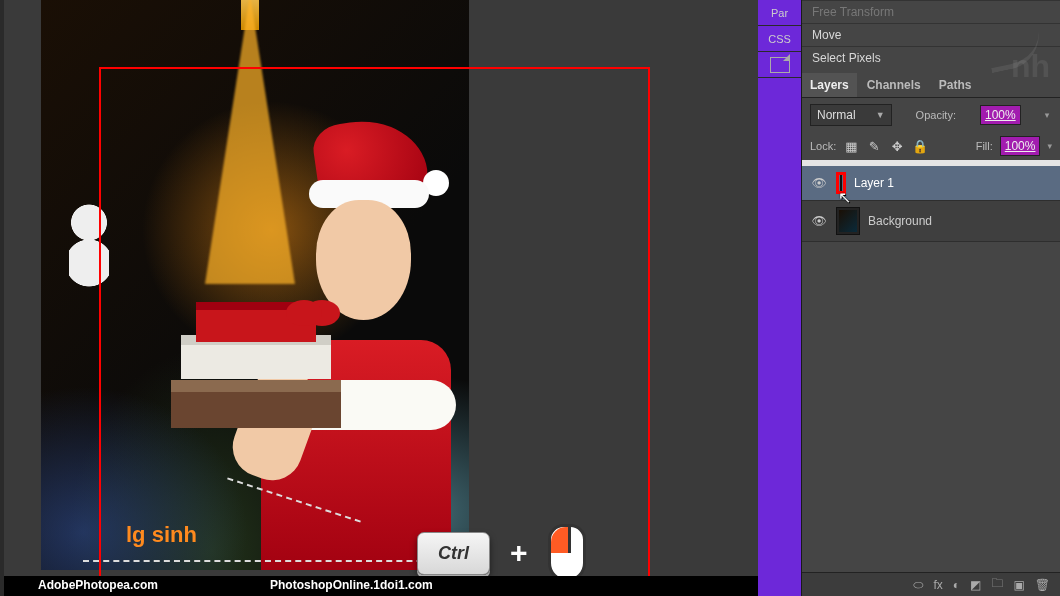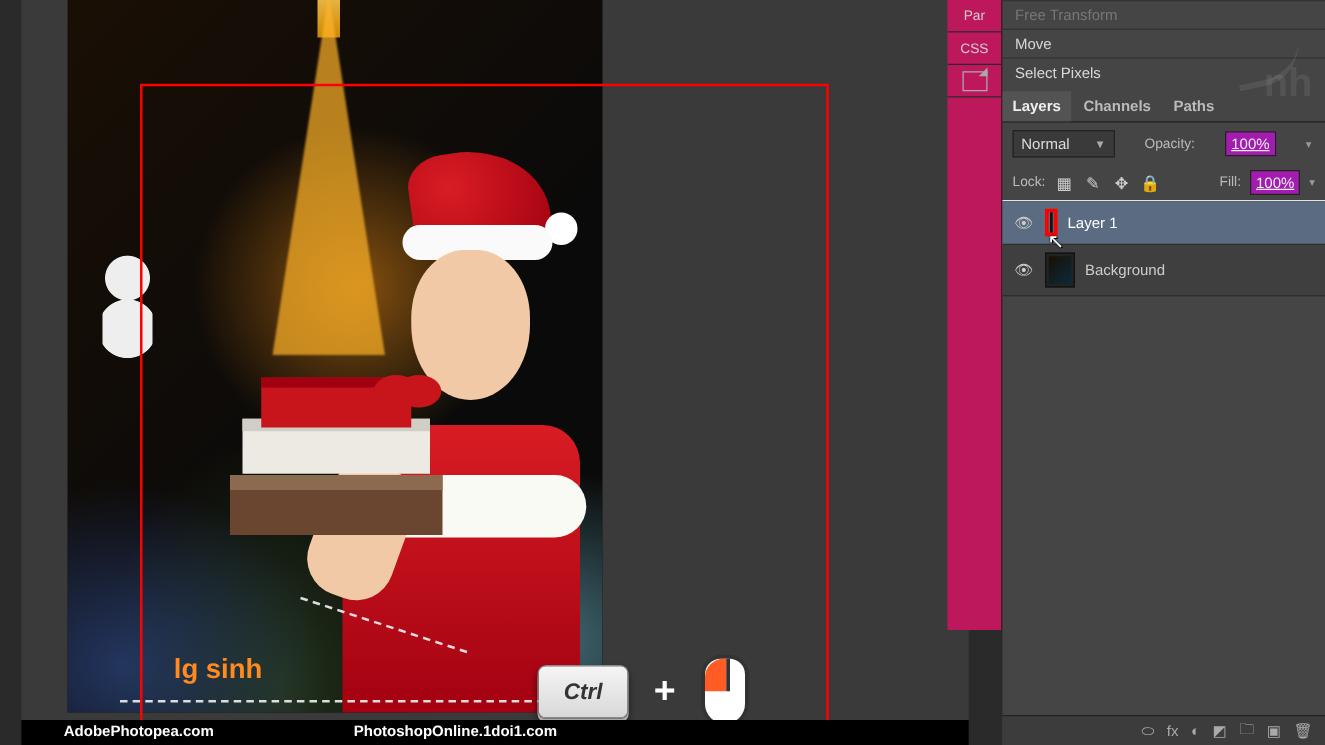--- a/index.html
+++ b/index.html
@@ -1,18 +1,18 @@
 <!DOCTYPE html>
 <html><head>
 <meta charset="utf-8">
 <style>
 * { margin: 0; padding: 0; box-sizing: border-box; font-family: "Segoe UI", Tahoma, sans-serif; }
 body { background: #2a2a2a; width: 1060px; height: 596px; overflow: hidden; position: relative; color: #ccc; }
 
-.canvas-area { position: absolute; left: 17px; top: 0; width: 758px; height: 596px; background: #3a3a3a; }
+.canvas-area { position: absolute; left: 4px; top: 0; width: 758px; height: 596px; background: #3a3a3a; }
 .image-stage { position: absolute; left: 37px; top: 0; width: 428px; height: 570px; background: linear-gradient(135deg,#1a0f05 0%,#0a0a0a 60%); overflow: hidden; }
 
 
 .eiffel { position:absolute; left:164px; top:-6px; width:0; height:0; border-left:45px solid transparent; border-right:45px solid transparent; border-bottom:290px solid rgba(255,180,40,0.7); filter:blur(1px); }
 .eiffel-top { position:absolute; left:200px; top:-30px; width:18px; height:60px; background:linear-gradient(#ffdd88,#cc8800); }
 .glow { position:absolute; left:100px; top:100px; width:260px; height:260px; background:radial-gradient(circle,rgba(255,150,20,0.5),transparent 70%); }
 .trees { position:absolute; bottom:0; left:0; right:0; height:380px; background:
   radial-gradient(ellipse at 10% 90%, rgba(50,80,150,0.6), transparent 30%),
   radial-gradient(ellipse at 90% 85%, rgba(120,200,220,0.5), transparent 30%),
   radial-gradient(ellipse at 40% 95%, rgba(40,60,30,0.8), transparent 40%); }
@@ -41,41 +41,41 @@
 .keyhint { position:absolute; left:413px; top:524px; display:flex; align-items:center; gap:20px; }
 .keycap { background:linear-gradient(#f5f5f5,#d8d8d8); border:1px solid #888; border-radius:7px; padding:10px 20px; color:#333; font-style:italic; font-weight:600; font-size:18px; box-shadow:0 3px 0 #aaa,0 4px 6px rgba(0,0,0,0.5); }
 .plus { color:#fff; font-size:30px; font-weight:bold; }
 .mouse-icon { width:38px; height:58px; border:3px solid #333; border-radius:18px 18px 22px 22px; background:#fff; position:relative; }
 .mouse-icon::before { content:""; position:absolute; left:0; top:0; width:17px; height:26px; background:#ff5b24; border-radius:15px 0 0 0; }
 .mouse-icon::after { content:""; position:absolute; left:17px; top:0; width:3px; height:26px; background:#333; }
 
 .footer { position:absolute; left:0; bottom:0; width:758px; height:20px; background:#000; color:#fff; font-size:12px; font-weight:600; display:flex; gap:112px; padding:2px 34px; }
 
 
-.tab-column { position:absolute; left:758px; top:0; width:44px; height:504px; background:#be185d; border-right:1px solid #1a1a1a; }
+.tab-column { position:absolute; left:758px; top:0; width:44px; height:596px; background:#6d28d9; border-right:1px solid #1a1a1a; }
 .tab-btn { display:flex; align-items:center; justify-content:center; height:26px; font-size:11px; color:#ccc; border-bottom:1px solid #2a2a2a; cursor:pointer; }
 .tab-icon { width:20px; height:16px; border:1px solid #aaa; margin:6px auto; position:relative; }
 .tab-icon::after { content:""; position:absolute; right:-1px; top:-4px; border-left:7px solid transparent; border-bottom:7px solid #aaa; }
 
 .panel { position:absolute; left:802px; top:0; width:258px; height:596px; background:#454545; font-size:12px; }
 .menu-row { padding:4px 10px; color:#d8d8d8; border-top:1px solid #333; cursor:pointer; }
 .menu-row.dim { color:#777; }
 
 .ptabs { display:flex; gap:2px; padding:0; border-bottom:1px solid #222; margin-top:4px; }
 .ptab { padding:5px 8px; color:#bbb; cursor:pointer; font-weight:bold; font-size:12px; }
 .ptab.active { background:#535353; color:#eee; }
 
 .blend-row { display:flex; align-items:center; gap:24px; padding:6px 8px; }
 .dropdown { background:#3a3a3a; border:1px solid #222; padding:3px 6px; color:#ddd; display:flex; align-items:center; gap:20px; cursor:pointer; }
 .dropdown .arr { font-size:9px; color:#aaa; }
 .ro-label { color:#bbb; font-size:11px; }
 .pct-box { background:#a21caf; border:1px solid #222; padding:2px 4px; color:#eee; font-size:12px; cursor:text; min-width:34px; display:inline-block;text-decoration:underline; }
 .smtri { color:#999; font-size:9px; cursor:pointer; }
 
-.lock-row { display:flex; align-items:center; gap:7px; padding:4px 8px; border-bottom:1px solid #e5e5e5; }
+.lock-row { display:flex; align-items:center; gap:7px; padding:4px 8px; border-bottom:6px solid #e5e5e5; }
 .lock-icn { width:16px; height:16px; display:flex; align-items:center; justify-content:center; color:#ccc; cursor:pointer; font-size:13px; }
 
 .layer-list { background:#3f3f3f; }
 .layer-row { display:flex; align-items:center; gap:8px; padding:6px 8px; border-bottom:1px solid #2e2e2e; cursor:pointer; position:relative; }
 .layer-row.selected { background:#5a6b82; color:#fff; }
 .eye { width:18px; text-align:center; color:#ccc; cursor:pointer; }
 .thumb { width:24px; height:28px; background:#222; border:1px solid #111; position:relative; overflow:hidden; }
 .thumb .mini { position:absolute; inset:2px; background:linear-gradient(135deg,#d91c24 40%,#f1c9a6 40%,#f1c9a6 55%,#5a3518 55%); }
 .thumb.bg .mini { background:linear-gradient(135deg,#1a0f05,#0a2a3a); }
 .hi-box { border:3px solid #ff0000; padding:1px; }

